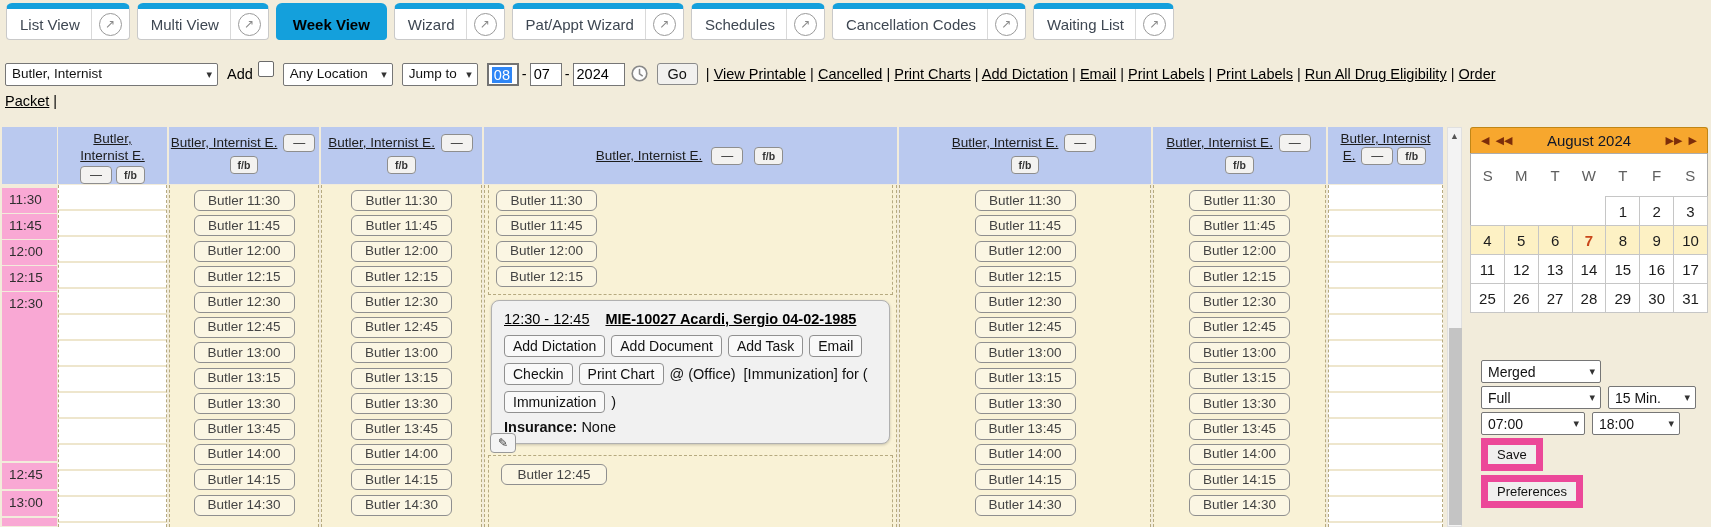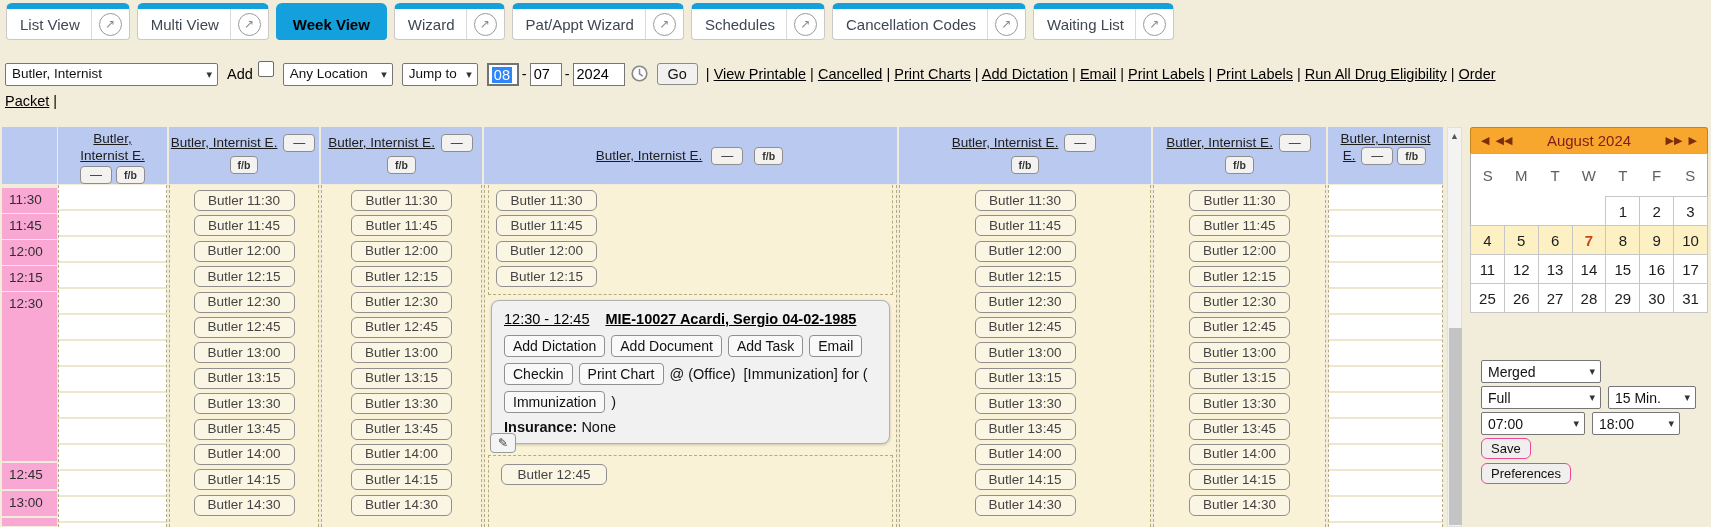--- a/index.html
+++ b/index.html
@@ -84,35 +84,35 @@
   
   .scrollbar{position:absolute;left:1447px;top:127px;width:15px;height:400px;background:#f3f3f3;
         border:1px solid #e0e0e0;box-sizing:border-box;}
   .sb-up{position:absolute;top:3px;left:0;right:0;text-align:center;color:#555;font-size:9px;cursor:pointer;}
   .sb-thumb{position:absolute;left:1px;top:200px;bottom:1px;width:13px;background:#c4c4c4;cursor:pointer;}
   
   .cal{position:absolute;left:1470px;top:127px;width:238px;}
   .cal-head{height:26px;background:#f7a72e;border:1px solid #c08617;border-bottom:none;border-radius:3px 3px 0 0;
         display:flex;align-items:center;font-size:15px;color:#333;padding:0 7px;box-sizing:border-box;}
   .cal-nav{color:#7c2d0a;font-size:11px;margin:0 3px;cursor:pointer;font-weight:bold;}
-  .cal-title{flex:1;text-align:center;color:#7f1d1d;}
+  .cal-title{flex:1;text-align:center;color:#0f172a;}
   .cal table{border-collapse:collapse;background:#fff;border:1px solid #adadad;width:238px;table-layout:fixed;}
   .cal th{height:40px;font-size:15px;color:#5f5f5f;font-weight:normal;}
   .cal td{height:26px;text-align:center;font-size:15px;color:#1c1c1c;border:1px solid #c6c6c6;cursor:pointer;}
   .cal td.empty{border:none;cursor:default;}
   .cal tr.hl td{background:#fdf1c4;}
   .cal td.sel{background:#fcce3a;}
   .cal td.today{color:#c9471b;font-weight:bold;}
   
   .sidecontrols{position:absolute;left:1481px;top:360px;width:228px;}
   .srow{margin-bottom:3px;display:flex;gap:7px;}
   .sselect{display:inline-flex;justify-content:space-between;align-items:center;box-sizing:border-box;
         border:1px solid #767676;border-radius:2px;background:#fff;height:23px;padding:0 5px 0 6px;
         font-size:14px;color:#111;cursor:pointer;}
-  .sbtn{border:1px solid #ec4899;background:#f0efee;border-radius:6px;font-size:13px;font-family:inherit;
+  .sbtn{border:7px solid #ec4899;background:#f0efee;border-radius:0;font-size:13px;font-family:inherit;
         padding:2px 9px;color:#111;cursor:pointer;display:block;margin-bottom:4px;}
 </style>
 </head>
 <body>
 
 <div class="tabbar" id="tabbar">
     <div class="tab">
       <span class="tab-label">List View</span>
       <span class="tab-sep"></span>
       <span class="tab-icon">↗</span>

